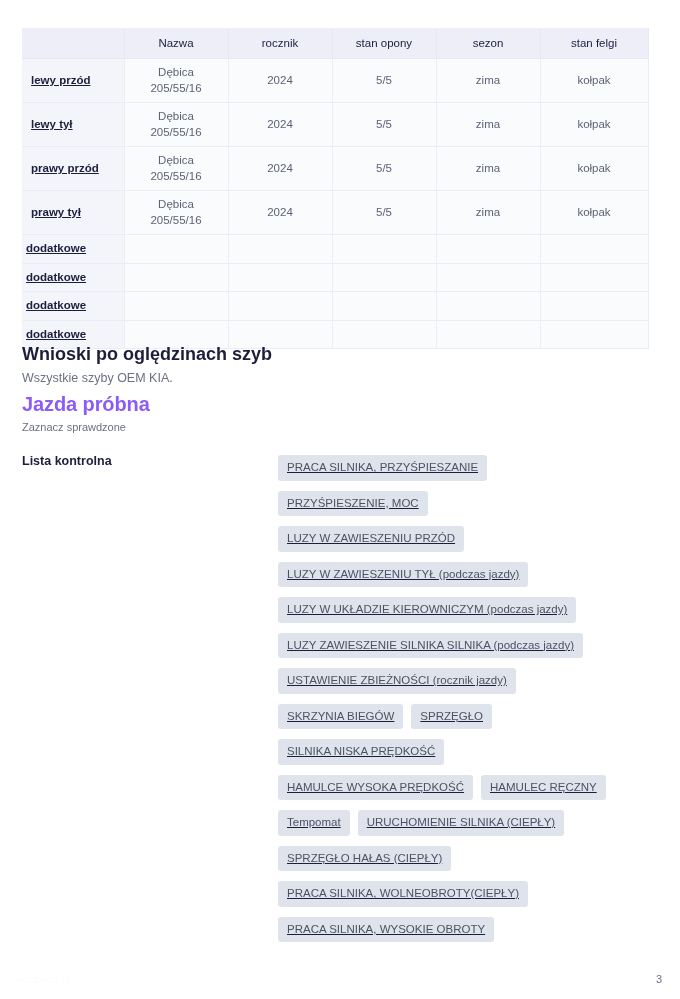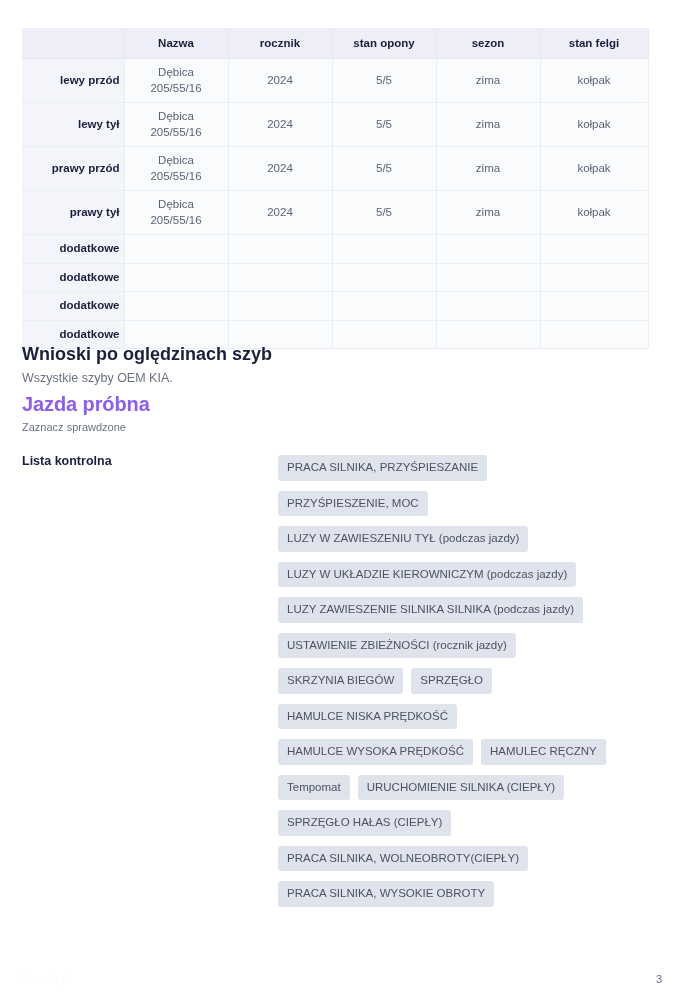--- a/index.html
+++ b/index.html
@@ -32,21 +32,21 @@
   table.tyre-table col.c-pos   { width: 102px; }
   table.tyre-table col.c-name  { width: 104px; }
   table.tyre-table col.c-year  { width: 104px; }
   table.tyre-table col.c-tyre  { width: 104px; }
   table.tyre-table col.c-seas  { width: 104px; }
   table.tyre-table col.c-rim   { width: 108px; }
 
   table.tyre-table th {
     background: #eeeef9;
     color: #1b1f3b;
-    font-weight: bold;
+    font-weight: normal;
     font-size: 11.5px;
     text-align: center;
     padding: 9px 4px;
     border: 1px solid #e7e8f3;
     border-top: none;
     border-left: none;
   }
   table.tyre-table th:first-child {
     border-left: none;
     background: #eeeef9;
@@ -60,22 +60,23 @@
     text-align: center;
     color: #5d6275;
     font-size: 11.5px;
     vertical-align: middle;
     line-height: 1.35;
   }
   table.tyre-table td.pos-cell {
     background: #f4f5fb;
     color: #1b1f3b;
     font-weight: bold;
-    text-align: right;
+    text-align: left;
     padding-left: 9px;
+    text-decoration: underline;
   }
   table.tyre-table tr.data-row td { height: 30px; }
   table.tyre-table tr.extra-row td { height: 14px; padding: 6px 4px; }
   table.tyre-table tr.extra-row td.pos-cell { font-weight: bold; }
 
   .cell-line { display: block; }
 
   
   .findings {
     position: absolute;
@@ -133,20 +134,21 @@
     left: 278px;
     top: 455px;
     width: 380px;
   }
   .chip-row {
     display: flex;
     flex-wrap: nowrap;
     gap: 8px;
     margin-bottom: 10px;
     align-items: center;
+    text-decoration: underline;
   }
   .chip {
     background: #dfe3ec;
     color: #4d5263;
     font-size: 11.5px;
     line-height: 1;
     padding: 7px 9px 7px 9px;
     border-radius: 3px;
     white-space: nowrap;
     display: inline-block;
@@ -288,37 +290,40 @@
 <div class="checklist-label">Lista kontrolna</div>
 
 <div class="chips">
   <div class="chip-row">
     <span class="chip">PRACA SILNIKA, PRZYŚPIESZANIE</span>
   </div>
   <div class="chip-row">
     <span class="chip">PRZYŚPIESZENIE, MOC</span>
   </div>
   <div class="chip-row">
+    <span class="chip">LUZY W ZAWIESZENIU PRZÓD</span>
+  </div>
+  <div class="chip-row">
     <span class="chip">LUZY W ZAWIESZENIU TYŁ (podczas jazdy)</span>
   </div>
   <div class="chip-row">
     <span class="chip">LUZY W UKŁADZIE KIEROWNICZYM (podczas jazdy)</span>
   </div>
   <div class="chip-row">
     <span class="chip">LUZY ZAWIESZENIE SILNIKA SILNIKA (podczas jazdy)</span>
   </div>
   <div class="chip-row">
     <span class="chip">USTAWIENIE ZBIEŻNOŚCI (rocznik jazdy)</span>
   </div>
   <div class="chip-row">
     <span class="chip">SKRZYNIA BIEGÓW</span>
     <span class="chip">SPRZĘGŁO</span>
   </div>
   <div class="chip-row">
-    <span class="chip">HAMULCE NISKA PRĘDKOŚĆ</span>
+    <span class="chip">SILNIKA NISKA PRĘDKOŚĆ</span>
   </div>
   <div class="chip-row">
     <span class="chip">HAMULCE WYSOKA PRĘDKOŚĆ</span>
     <span class="chip">HAMULEC RĘCZNY</span>
   </div>
   <div class="chip-row">
     <span class="chip">Tempomat</span>
     <span class="chip">URUCHOMIENIE SILNIKA (CIEPŁY)</span>
   </div>
   <div class="chip-row">

